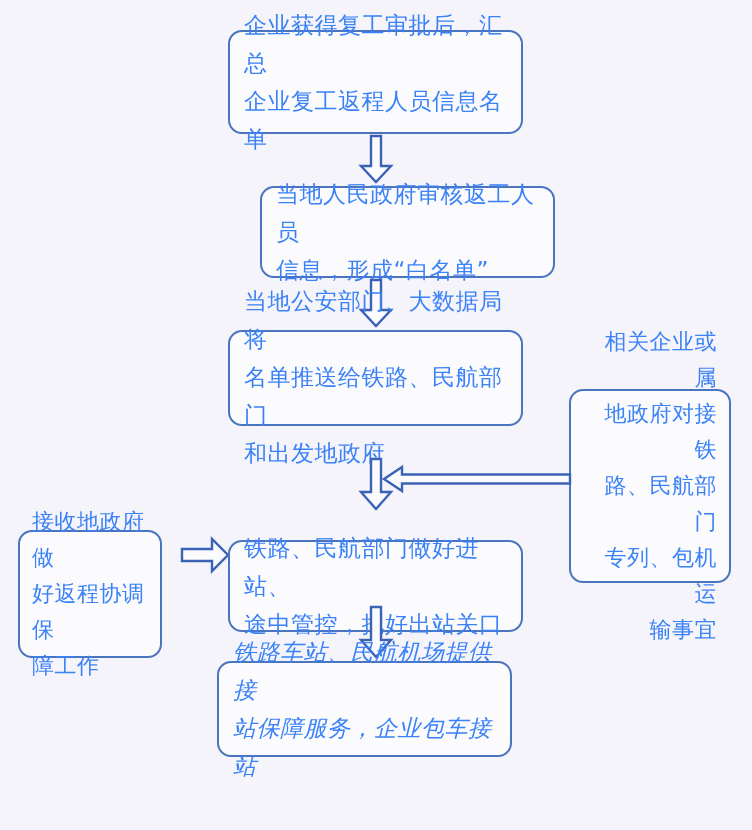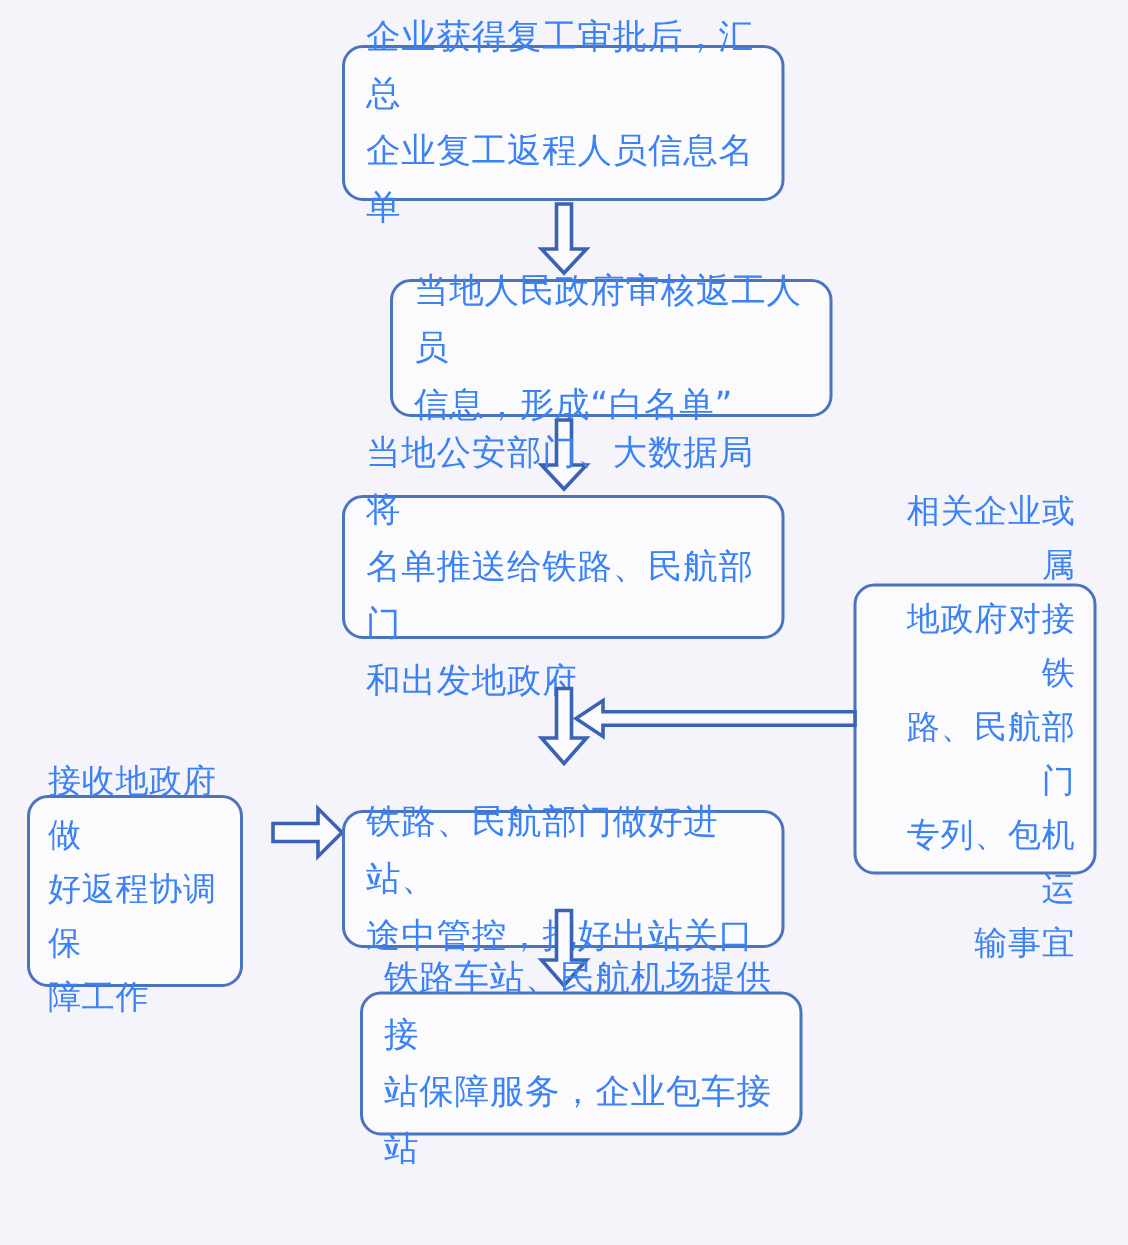--- a/index.html
+++ b/index.html
@@ -121,18 +121,18 @@
     <span class="txt">铁路、民航部门做好进站、
 途中管控，把好出站关口</span>
   </div>
 
   <div class="arrow" style="left:358px; top:607px; width:36px; height:52px;">
     <svg width="36" height="52" viewBox="0 0 36 52" aria-hidden="true">
       <polygon points="13,0 23,0 23,33 33,33 18,50 3,33 13,33" fill="#fbfbfe" stroke="#3b63b5" stroke-width="2.4" stroke-linejoin="miter"></polygon>
     </svg>
   </div>
 
-  <div class="node" style="left:240px; top:661px; width:295px; height:96px;">
+  <div class="node" style="left:217px; top:661px; width:295px; height:96px;font-style:italic;">
     <span class="txt">铁路车站、民航机场提供接
 站保障服务，企业包车接站</span>
   </div>
 
 </div>
 
 </body></html>

